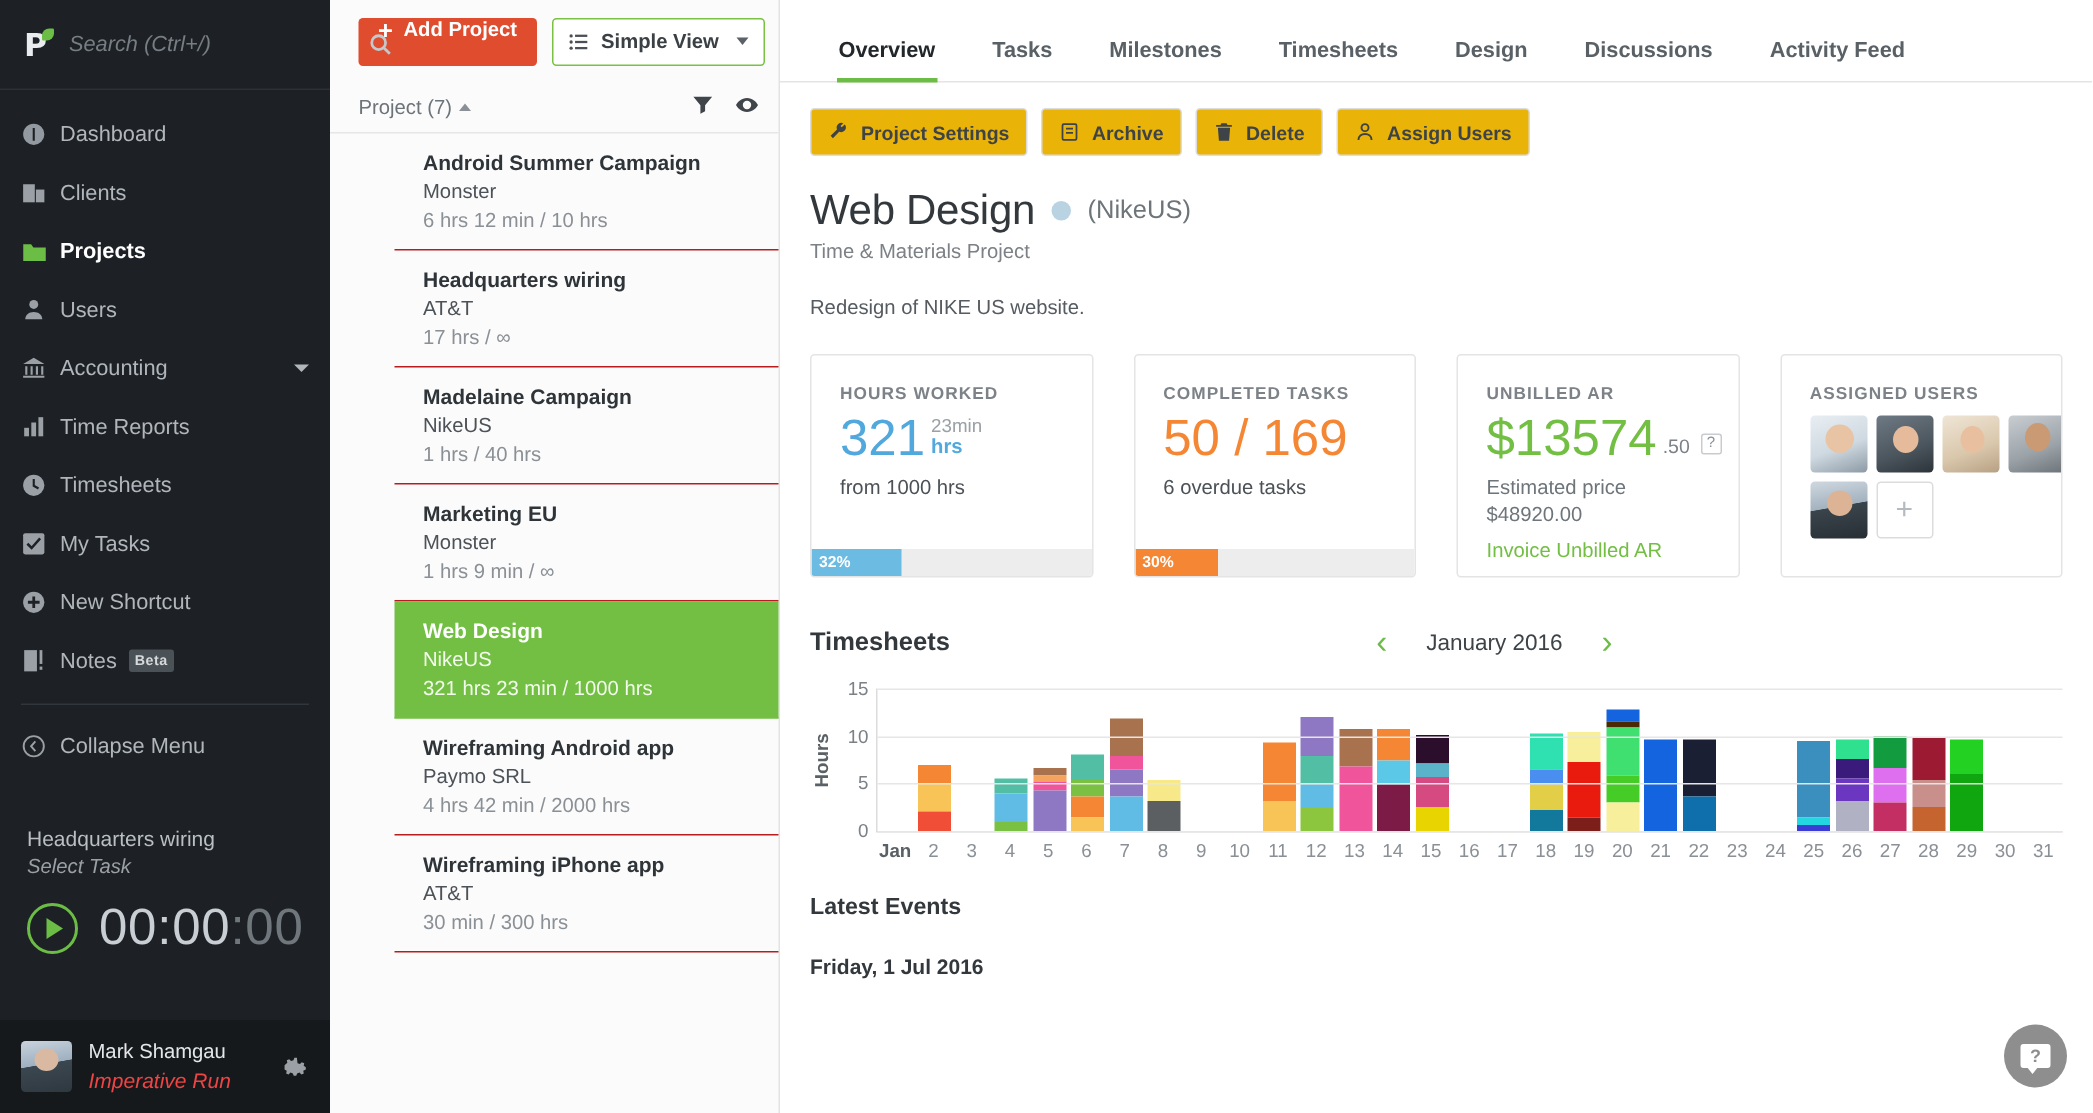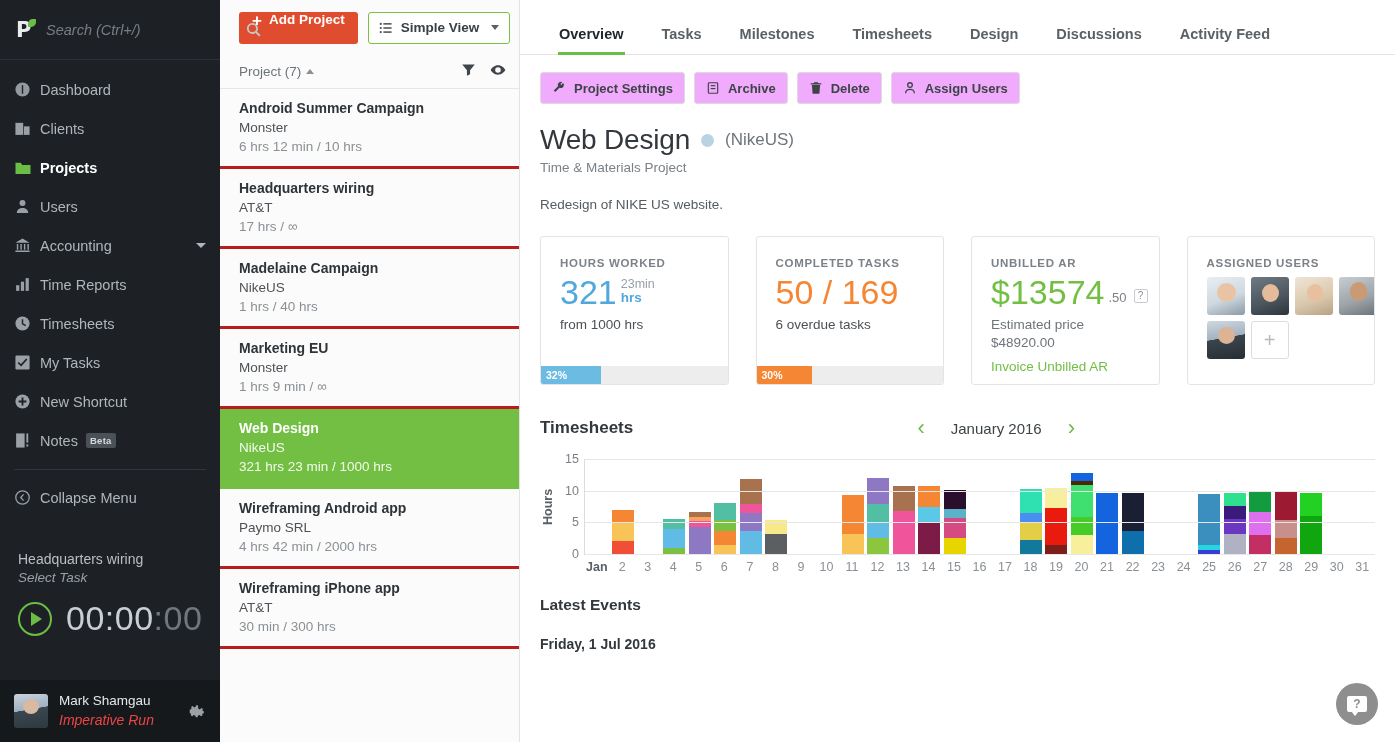--- a/index.html
+++ b/index.html
@@ -124,21 +124,21 @@
   .pl-head {
     height: 34px; display: flex; align-items: center; padding: 0 13px 0 19px;
     font-size: 13.5px; color: #6d7479; border-bottom: 1px solid #e6e6e6;
   }
   .pl-head-caret {
     width: 0; height: 0; border-left: 4px solid transparent;
     border-right: 4px solid transparent; border-bottom: 5px solid #8a9095; margin-left: 5px;
   }
   .pl-head-icons { margin-left: auto; display: flex; gap: 14px; color: #3f454a; }
   .proj-item {
-    padding: 11px 19px 12px 19px; border-bottom: 3px solid #b91c1c; cursor: pointer;
+    padding: 11px 19px 12px 19px; border-bottom: 1px solid #b91c1c; cursor: pointer; margin-left: 43px;
   }
   .proj-item.sel { background: #72bf44; border-bottom-color: #72bf44; }
   .proj-name { font-size: 14px; font-weight: bold; color: #2f3439; margin-bottom: 4px; }
   .proj-client { font-size: 13.5px; color: #4c5257; margin-bottom: 4px; }
   .proj-hours { font-size: 13.5px; color: #8a9095; }
   .proj-item.sel .proj-name { color: #fff; }
   .proj-item.sel .proj-client { color: #f2fbec; }
   .proj-item.sel .proj-hours { color: #f2fbec; }
 
   
@@ -151,21 +151,21 @@
     font-size: 14.5px; font-weight: bold; color: #5a6166; padding: 0 19px 12px 19px;
     cursor: pointer; position: relative;
   }
   .tab.active { color: #22272b; }
   .tab.active::after {
     content: ''; position: absolute; left: 18px; right: 18px; bottom: -1px;
     height: 3px; background: #6cbd45;
   }
   .actionbar { padding: 17px 20px 0 20px; display: flex; gap: 9px; }
   .abtn {
-    background: #f0abfc; border: 1px solid #dcdcdc; border-radius: 3px;
+    background: #eab308; border: 1px solid #dcdcdc; border-radius: 3px;
     height: 32px; padding: 0 11px; font-size: 13px; font-weight: bold; color: #3d4347;
     display: flex; align-items: center; gap: 8px; cursor: pointer;
   }
   .abtn .ic { display:flex; color:#3d4347; }
 
   .proj-header { padding: 20px 20px 0 20px; }
   .ph-title-row { display: flex; align-items: center; gap: 11px; }
   .ph-title { font-size: 28px; color: #33383d; font-weight: normal; letter-spacing: -.2px; }
   .status-dot { width: 13px; height: 13px; border-radius: 50%; background: #b9d3e3; }
   .ph-client { font-size: 17px; color: #6e757a; }

